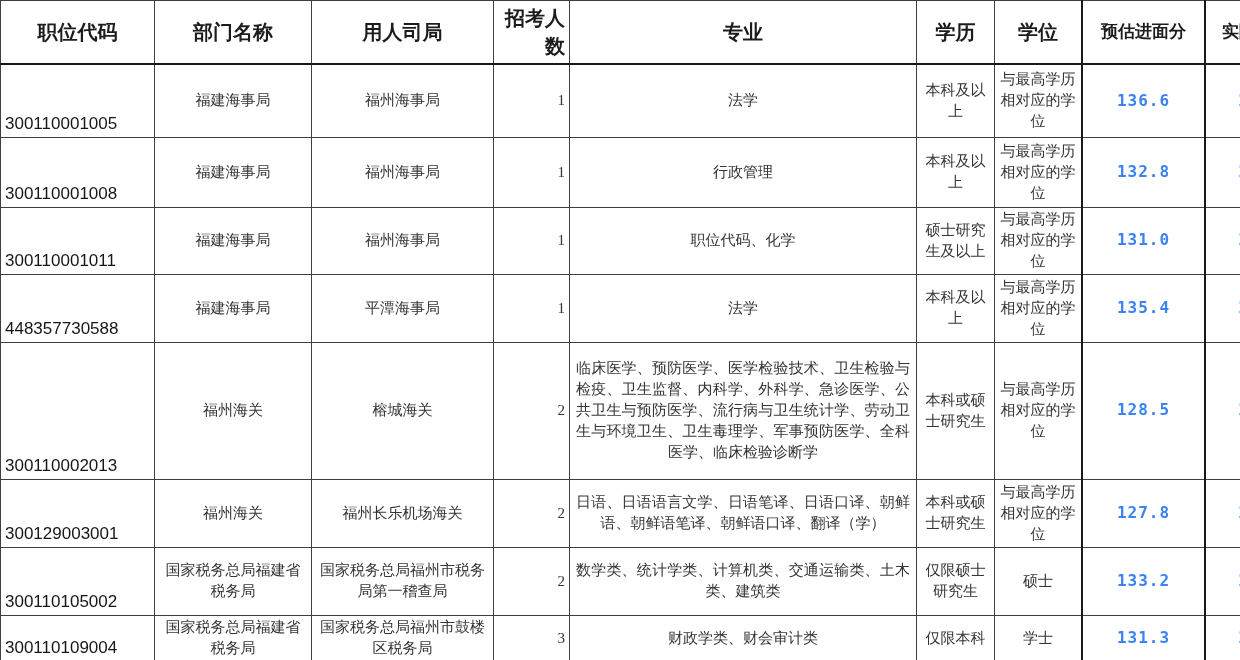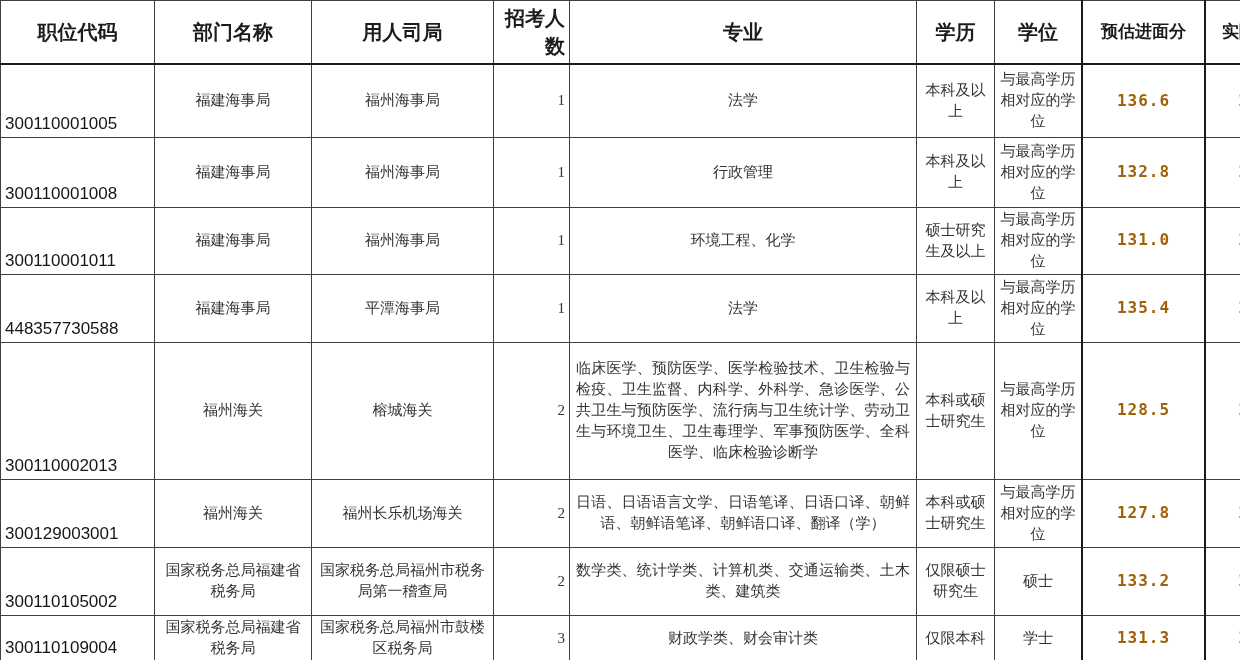--- a/index.html
+++ b/index.html
@@ -31,21 +31,21 @@
   
   tbody td.c1{text-align:left;vertical-align:bottom;
               font-family:"Liberation Sans","DejaVu Sans",sans-serif;
               font-size:17px;color:#161616;padding:0 0 1px 4px;}
   
   tbody td.c5{text-align:justify;text-align-last:center;padding:0 6px;}
   
   tbody td.c6,tbody td.c7{padding:0 2px;}
   
   tbody td.c8,tbody td.c9{font-family:"DejaVu Sans Mono","Liberation Mono",monospace;
-                          font-weight:bold;font-size:16px;color:#a16207;letter-spacing:1px;}
+                          font-weight:bold;font-size:16px;color:#3b82f6;letter-spacing:1px;}
   
   tbody tr:last-child td{border-bottom:2px solid #18a85e;}
 </style>
 </head>
 <body>
 
 <table>
   <thead>
     <tr>
       <th class="c1">职位代码</th>
@@ -80,21 +80,21 @@
         <td class="c6">本科及以上</td>
         <td class="c7">与最高学历相对应的学位</td>
         <td class="c8">132.8</td>
         <td class="c9">136.6</td>
       </tr>
       <tr>
         <td class="c1">300110001011</td>
         <td class="c2">福建海事局</td>
         <td class="c3">福州海事局</td>
         <td class="c4">1</td>
-        <td class="c5">环境工程、化学</td>
+        <td class="c5">职位代码、化学</td>
         <td class="c6">硕士研究生及以上</td>
         <td class="c7">与最高学历相对应的学位</td>
         <td class="c8">131.0</td>
         <td class="c9">134.0</td>
       </tr>
       <tr>
         <td class="c1">448357730588</td>
         <td class="c2">福建海事局</td>
         <td class="c3">平潭海事局</td>
         <td class="c4">1</td>

